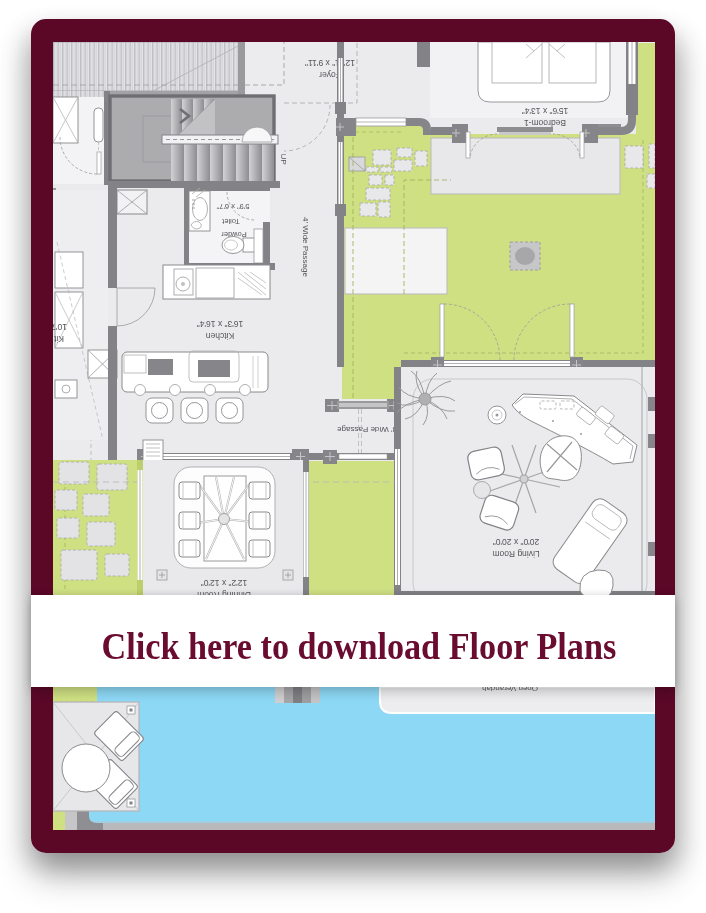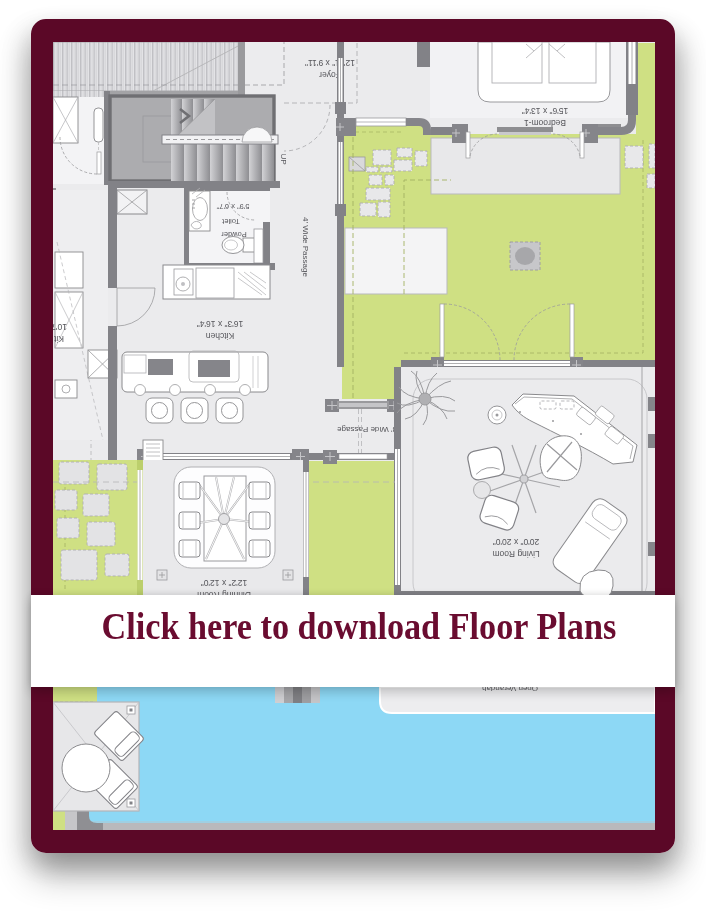--- a/index.html
+++ b/index.html
@@ -6,21 +6,21 @@
   #stage{position:relative;width:706px;height:913px;background:#ffffff;overflow:hidden;
          font-family:"Liberation Sans", sans-serif;}
   #frame{position:absolute;left:31px;top:19px;width:644px;height:834px;box-sizing:border-box;
          border:23px solid #5b0827;border-left-width:22px;border-right-width:20px;
          border-radius:15px;
          box-shadow:0 22px 34px rgba(0,0,0,0.30), -8px 10px 24px rgba(0,0,0,0.10), 8px 14px 26px rgba(0,0,0,0.12);
          z-index:3;pointer-events:none;}
   #plan{position:absolute;left:53px;top:42px;width:602px;height:788px;z-index:1;}
   #banner{position:absolute;left:31px;top:595px;width:644px;height:92px;background:#ffffff;
           z-index:5;box-shadow:0 5px 10px rgba(0,0,0,0.20), 0 -2px 6px rgba(0,0,0,0.08);
-          display:flex;align-items:flex-start;justify-content:center;padding-top:9px;box-sizing:border-box;}
+          display:flex;align-items:center;justify-content:center;padding-top:9px;box-sizing:border-box;}
   #banner span{font-family:"Liberation Serif", serif;font-weight:bold;font-size:38px;
           color:#6a0c30;white-space:nowrap;letter-spacing:0px;
           transform:translateX(6px) scaleX(0.90);transform-origin:50% 50%;}
   text{font-family:"Liberation Sans", sans-serif;}
 </style>
 </head>
 <body>
 <div id="stage">
 
   <svg id="plan" width="602" height="788" viewBox="0 0 602 788" xmlns="http://www.w3.org/2000/svg">

